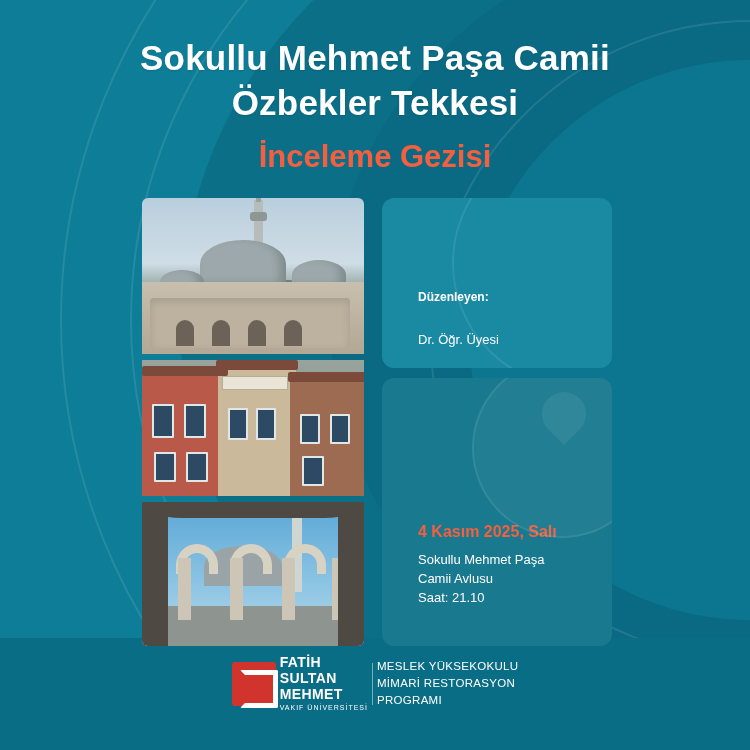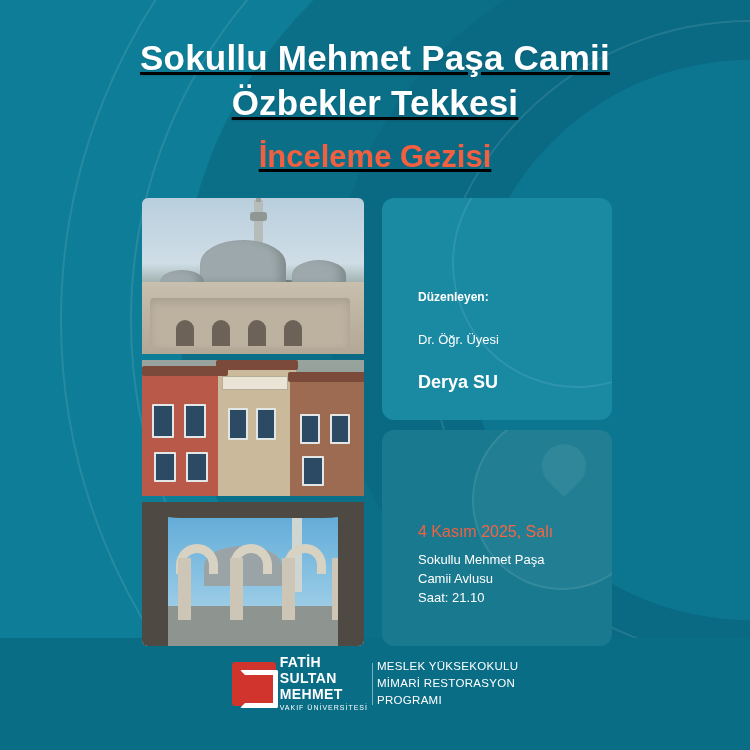--- a/index.html
+++ b/index.html
@@ -55,21 +55,20 @@
     height: 112px;
     background: #0a6d86;
   }
 
   
   .header {
     position: absolute;
     top: 36px; left: 0; right: 0;
     text-align: center;
     z-index: 5;
-    text-decoration: underline;
   }
   .title-line {
     color: #ffffff;
     font-size: 35px;
     font-weight: bold;
     letter-spacing: 0.2px;
     line-height: 1.28;
     text-shadow: 0 1px 2px rgba(0,0,0,0.12);
   }
   .subtitle-line {
@@ -274,21 +273,21 @@
     display: flex;
     flex-direction: column;
     gap: 10px;
   }
   .card {
     position: relative;
     border-radius: 12px;
     overflow: hidden;
   }
   .card-organizer {
-    height: 222px;
+    height: 170px;
     background: #1a8aa3;
     padding: 92px 0 0 36px;
   }
   .card-details {
     flex: 1;
     background: #18798f;
     padding: 0 0 38px 36px;
     display: flex;
     flex-direction: column;
     justify-content: flex-end;
@@ -321,21 +320,21 @@
   }
   .lbl-name {
     color: #ffffff;
     font-size: 18px;
     font-weight: bold;
     margin-top: 25px;
   }
   .lbl-date {
     color: #f4603f;
     font-size: 16px;
-    font-weight: normal;
+    font-weight: bold;
     margin-bottom: 10px;
   }
   .lbl-place {
     color: #ffffff;
     font-size: 13px;
     line-height: 1.45;
   }
 
   
   .footer {

